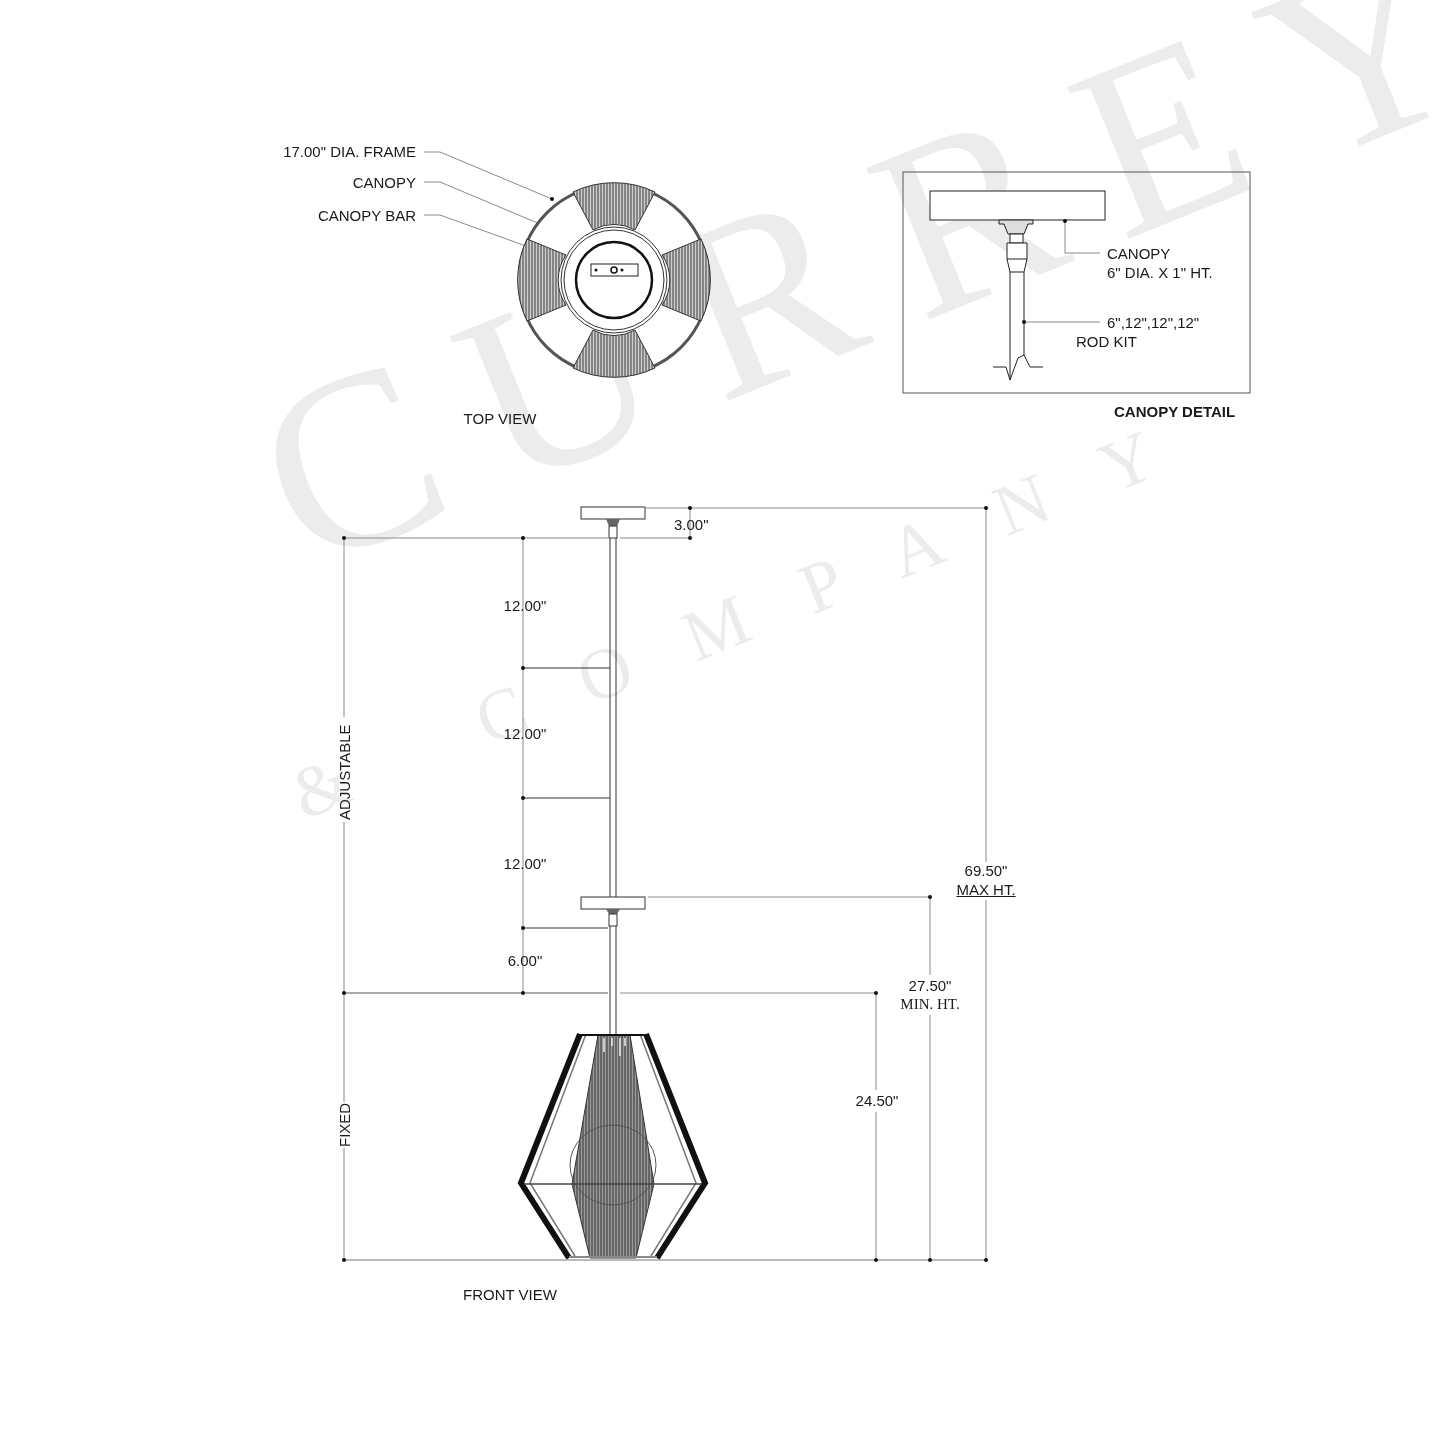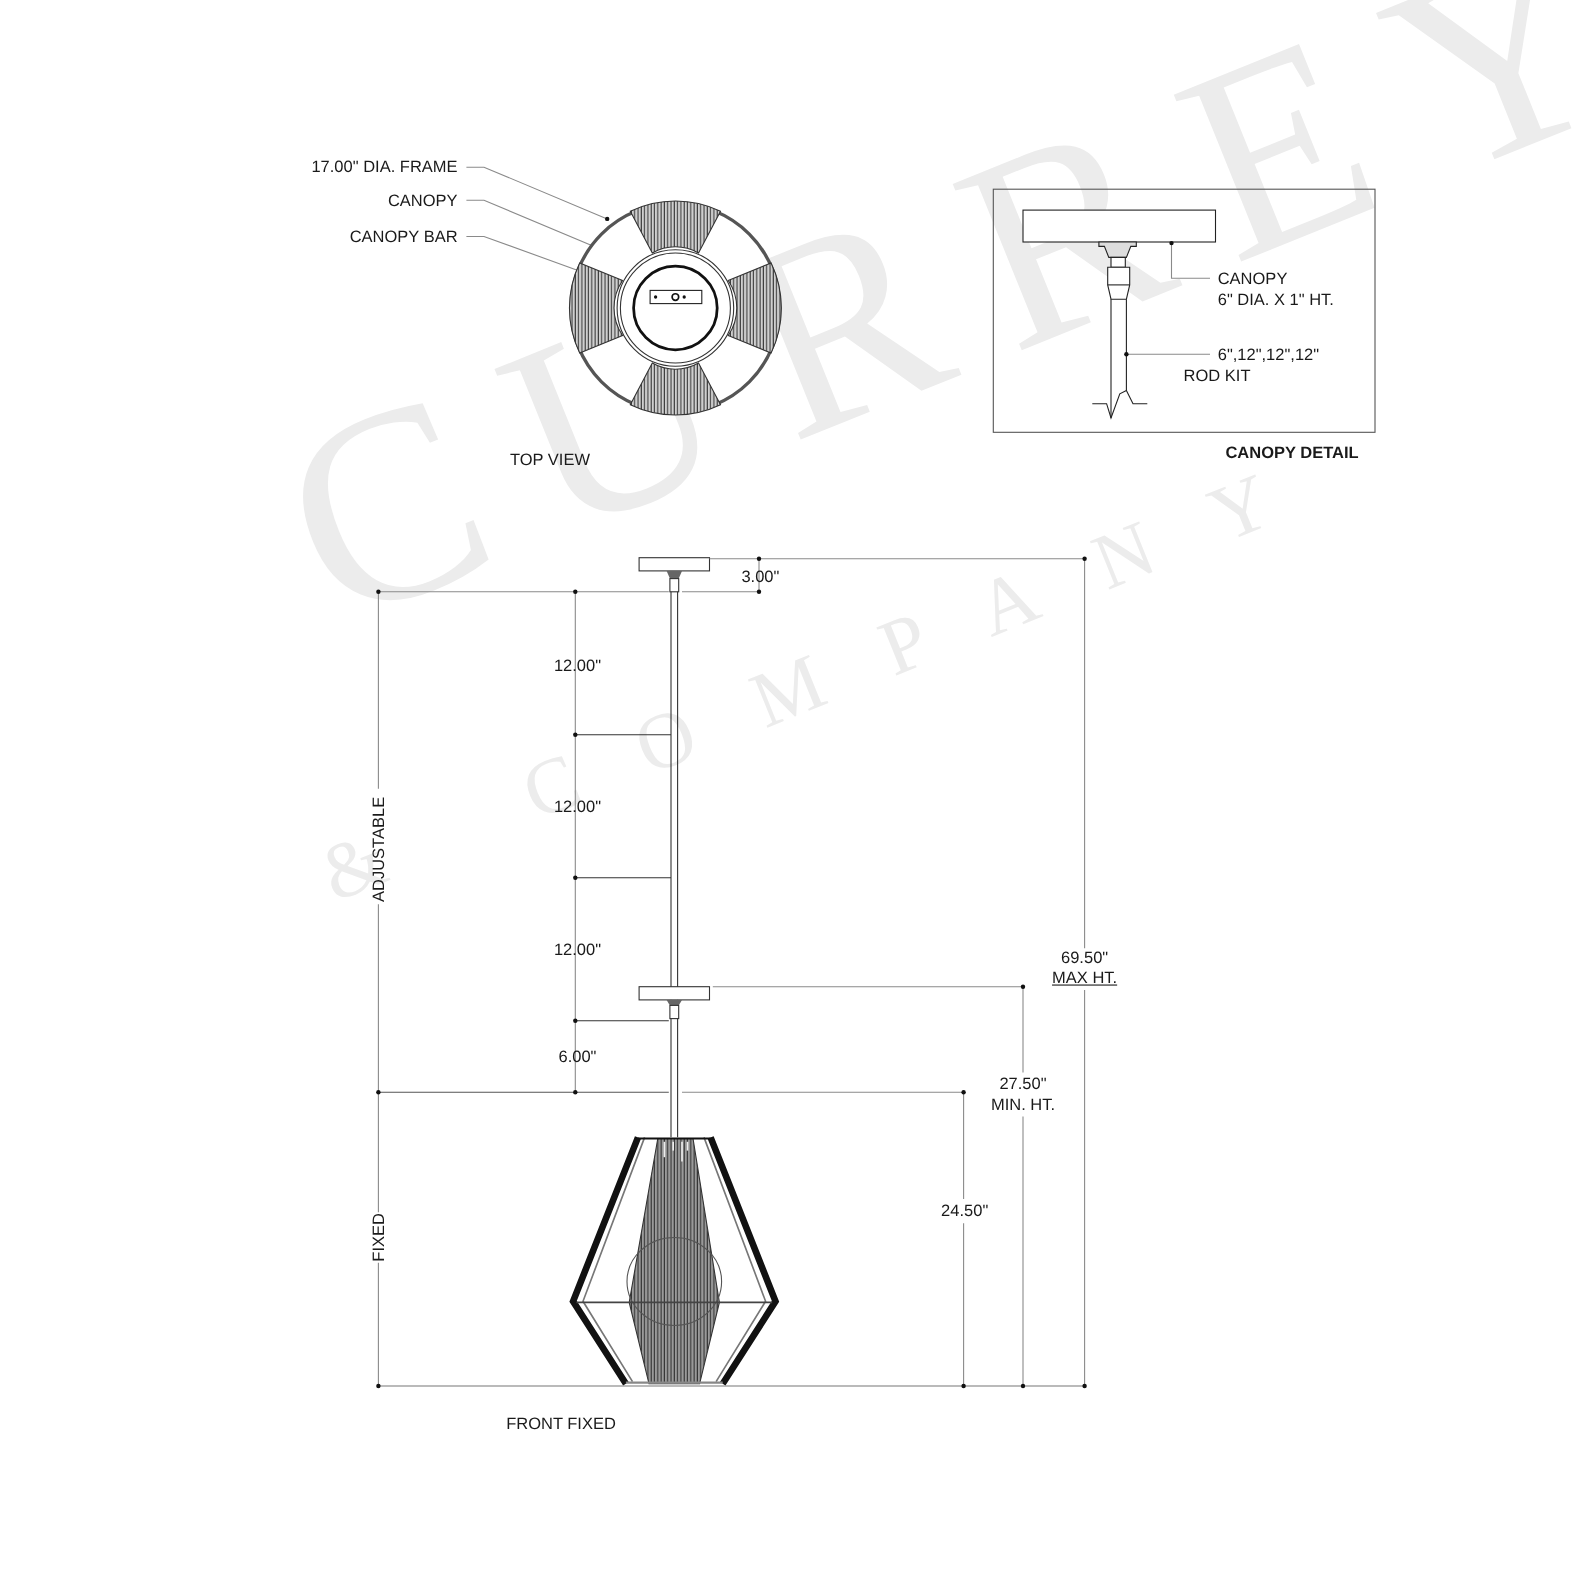--- a/index.html
+++ b/index.html
@@ -192,17 +192,17 @@
 <div class="lbl center" style="left:490px; top:597px; width:70px;">12.00"</div>
 <div class="lbl center" style="left:490px; top:725px; width:70px;">12.00"</div>
 <div class="lbl center" style="left:490px; top:855px; width:70px;">12.00"</div>
 <div class="lbl center" style="left:490px; top:952px; width:70px;">6.00"</div>
 
 <div class="lbl vert" style="left:336px; top:820px;">ADJUSTABLE</div>
 <div class="lbl vert" style="left:336px; top:1147px;">FIXED</div>
 
 <div class="lbl center" style="left:845px; top:1092px; width:64px;">24.50"</div>
 <div class="lbl center" style="left:890px; top:977px; width:80px;">27.50"</div>
-<div class="lbl center" style="left:890px; top:996px; width:80px;">MIN. HT.</div>
+<div class="lbl center" style="left:890px; top:996px; width:80px;font-family:Liberation Serif, serif;">MIN. HT.</div>
 <div class="lbl center" style="left:946px; top:862px; width:80px;">69.50"</div>
 <div class="lbl center" style="left:946px; top:881px; width:80px;text-decoration:underline;">MAX HT.</div>
 
-<div class="lbl center" style="left:440px; top:1286px; width:140px;">FRONT FIXED</div>
+<div class="lbl center" style="left:440px; top:1286px; width:140px;">FRONT VIEW</div>
 
 </body></html>

